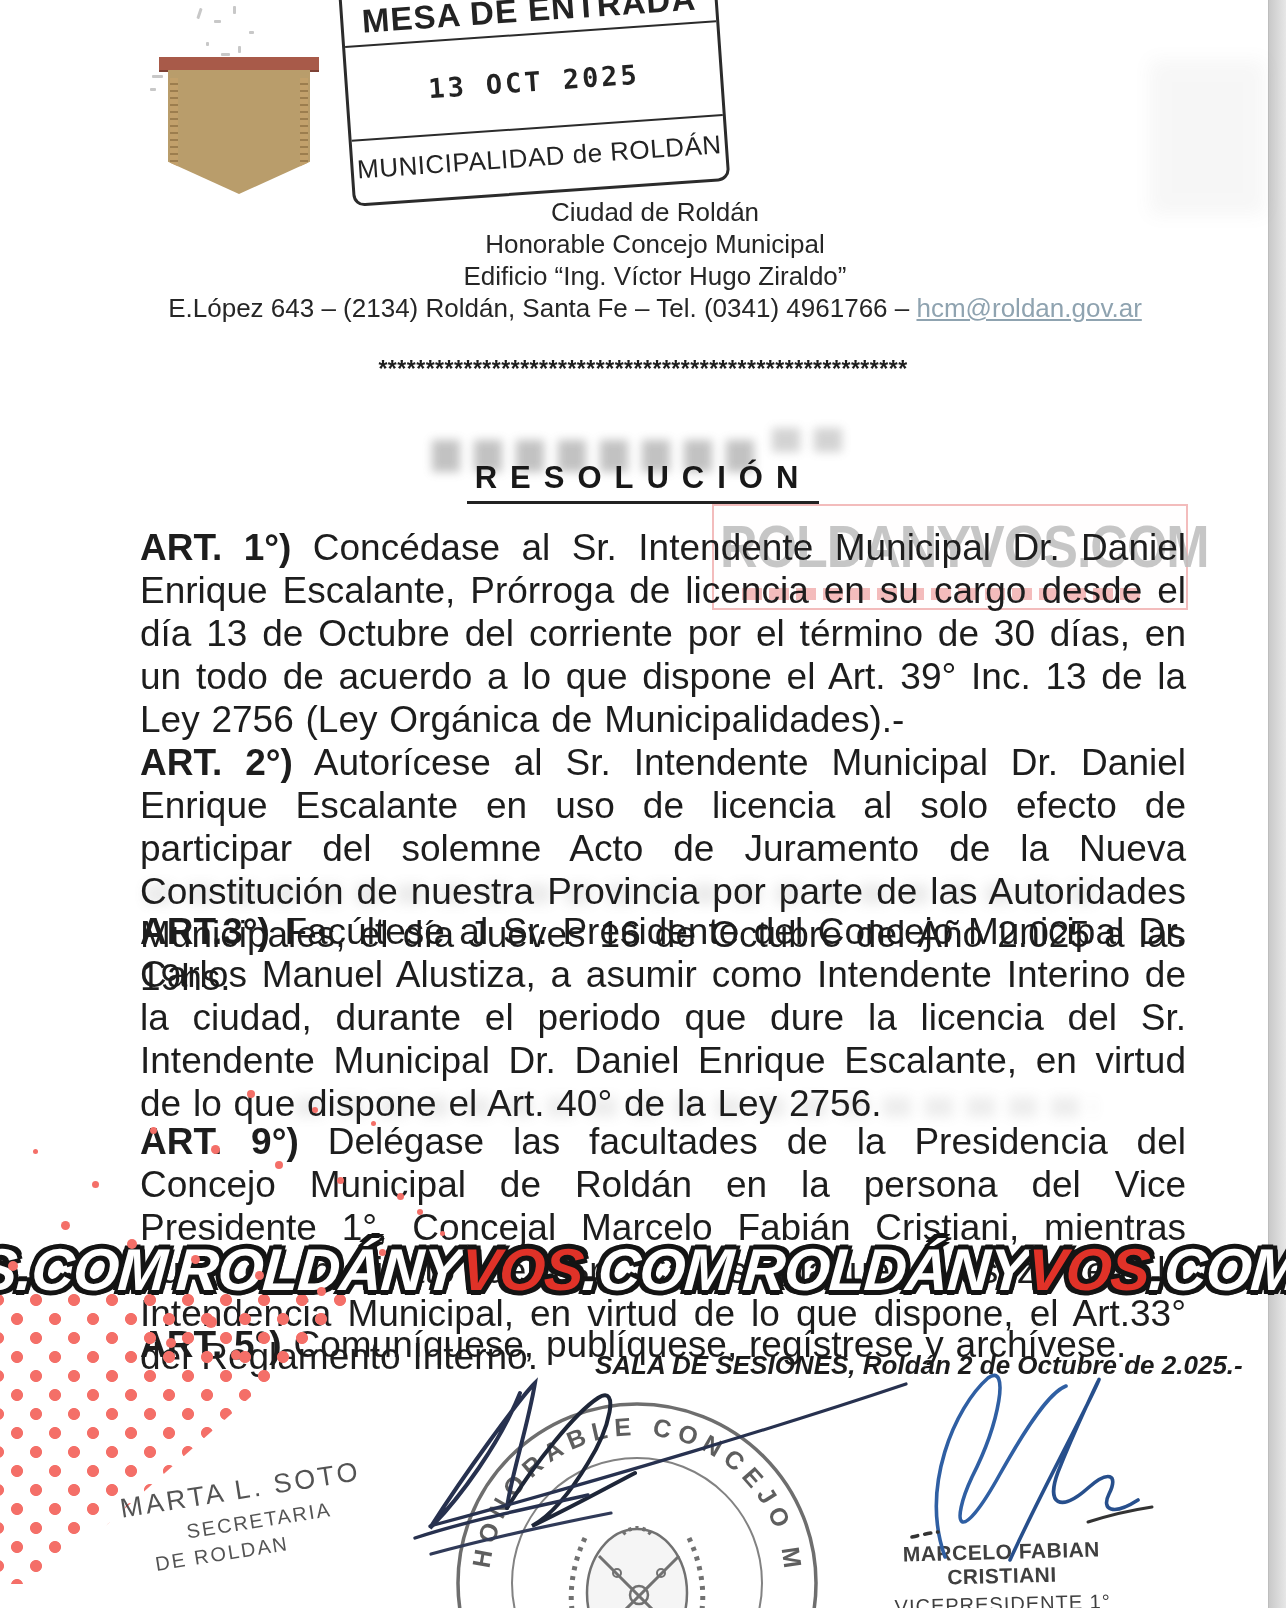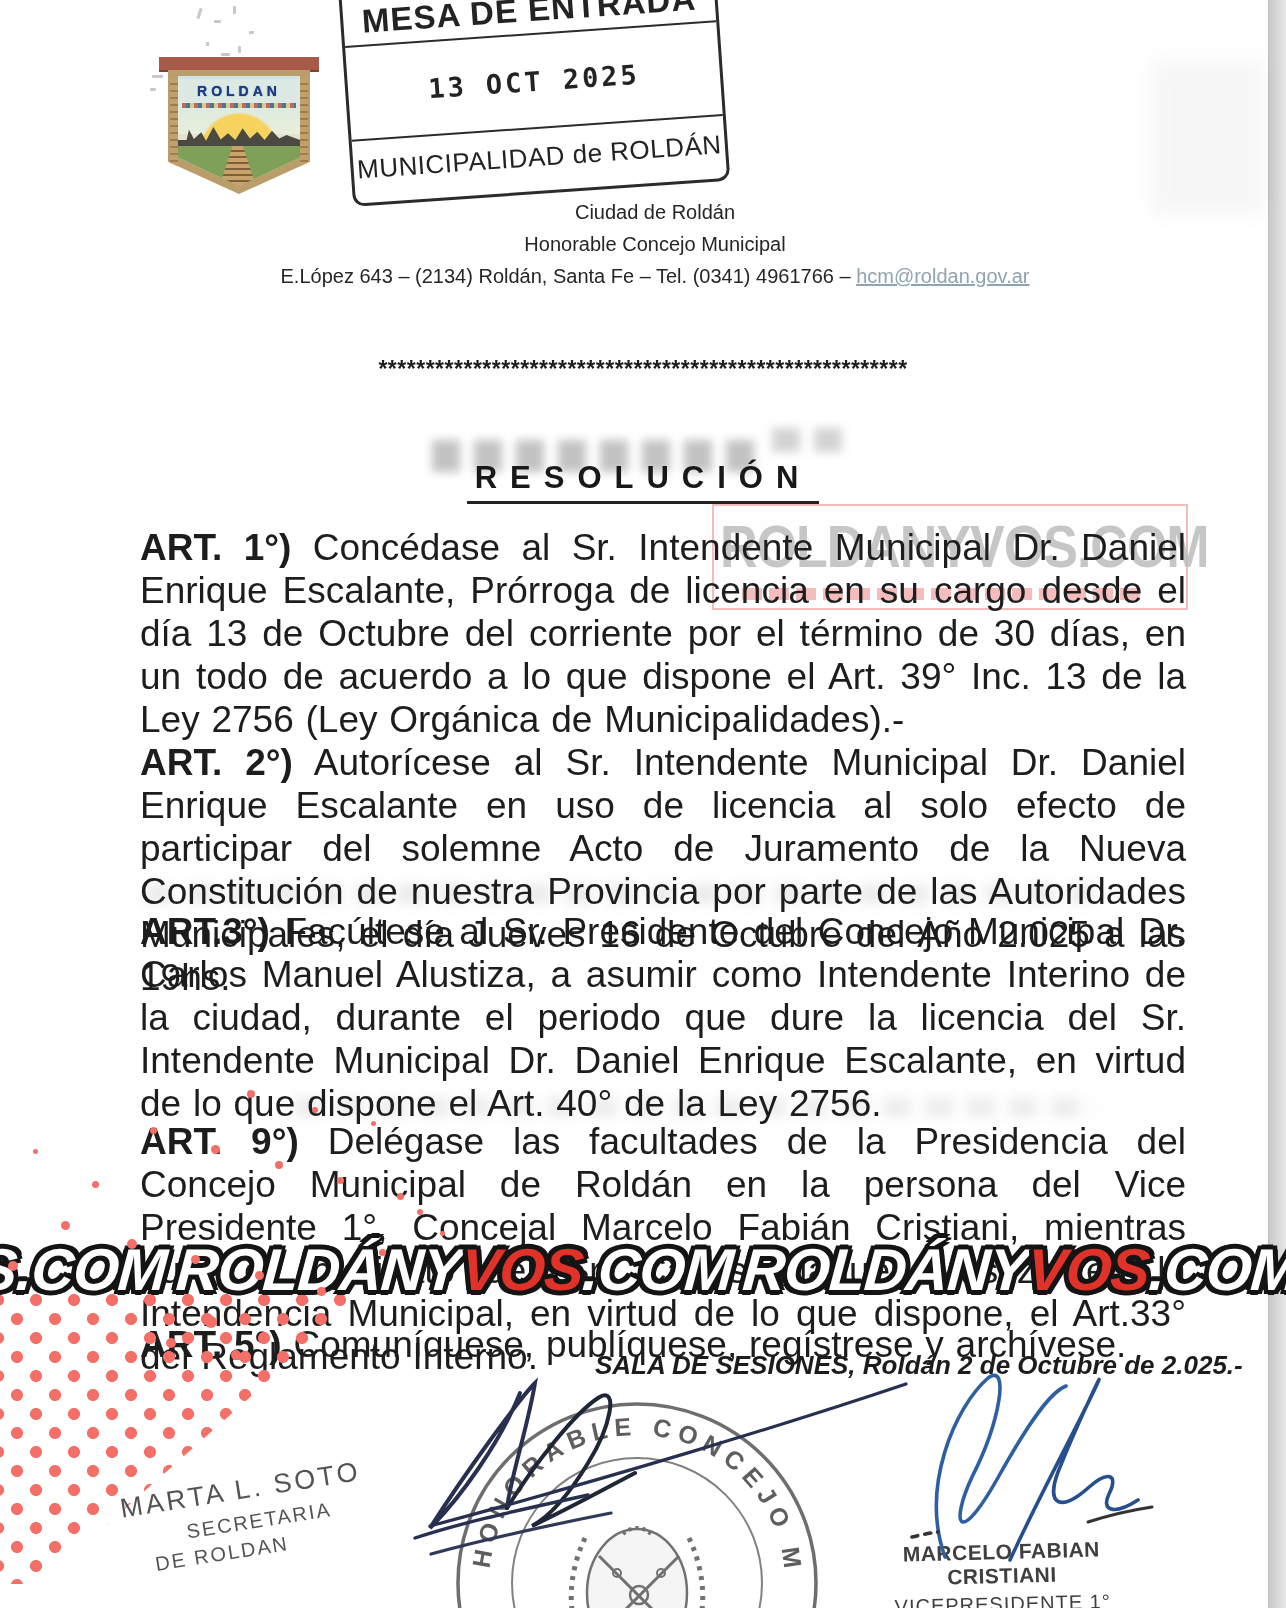--- a/index.html
+++ b/index.html
@@ -44,21 +44,21 @@
   .stamp{left:345px;top:-30px;width:372px;height:218px;transform:rotate(-4deg);
     border:3px solid #2b2b2b;border-radius:12px;color:#232323;background:rgba(255,255,255,.2);}
   .stamp-top{height:56px;border-bottom:2px solid #2b2b2b;display:flex;align-items:flex-end;
     justify-content:center;font-size:33px;font-weight:700;letter-spacing:1px;padding-bottom:4px;}
   .stamp-date{height:92px;display:flex;align-items:center;justify-content:center;
     font-family:"DejaVu Sans Mono",monospace;font-size:27px;font-weight:700;letter-spacing:3px;}
   .stamp-bottom{height:56px;border-top:2px solid #2b2b2b;display:flex;align-items:center;
     justify-content:center;font-size:26px;letter-spacing:.5px;}
 
   
-  .hdr{left:120px;top:196px;width:1070px;text-align:center;line-height:32px;font-size:20px;color:#262626;}
+  .hdr{left:120px;top:196px;width:1070px;text-align:center;line-height:32px;font-size:26px;color:#262626;}
   .hdr .email{color:#8fa3b0;text-decoration:underline;}
   .separator{left:0;top:356px;width:1286px;text-align:center;font-size:23px;letter-spacing:.5px;color:#1e1e1e;font-weight:700;}
 
   
   .ghost{position:absolute;filter:blur(5px);
     background:repeating-linear-gradient(90deg,#6f6f6f 0 28px,rgba(0,0,0,0) 28px 42px);}
   .g1{left:432px;top:440px;width:330px;height:32px;opacity:.42;}
   .g2{left:772px;top:428px;width:84px;height:24px;opacity:.30;}
   .g3{left:145px;top:884px;width:950px;height:20px;opacity:.13;filter:blur(6px);}
   .g4{left:295px;top:1097px;width:800px;height:20px;opacity:.12;filter:blur(6px);}
@@ -137,43 +137,35 @@
 
 <div class="ghost g1"></div>
 <div class="ghost g2"></div>
 <div class="ghost g3"></div>
 <div class="ghost g4"></div>
 <div class="ghost g5"></div>
 
 <div class="abs logo">
   <div class="abs logo-bar"></div>
   <div class="abs logo-body">
-    <div class="logo-inner">
-      <div class="abs logo-sky"></div>
-      <div class="abs logo-sun"></div>
-      <div class="abs logo-city"></div>
-      <div class="abs logo-field"></div>
-      <div class="logo-rail"></div>
-      <div class="abs logo-name-band">ROLDAN</div>
-      <div class="abs logo-dotstrip"></div>
-    </div>
     <div class="logo-coll"></div>
       <div class="logo-colr"></div>
   </div>
 </div>
 
 <div class="abs stamp">
   <div class="stamp-top">MESA DE ENTRADA</div>
   <div class="stamp-date">13 OCT 2025</div>
   <div class="stamp-bottom">MUNICIPALIDAD de ROLDÁN</div>
 </div>
 
 <div class="abs hdr">
   <div>Ciudad de Roldán</div>
   <div>Honorable Concejo Municipal</div>
+  <div>Edificio “Ing. Víctor Hugo Ziraldo”</div>
   <div><span>E.López 643 – (2134) Roldán, Santa Fe – Tel. (0341) 4961766 – </span><span class="email">hcm@roldan.gov.ar</span></div>
 </div>
 
 <div class="abs separator">********************************************************</div>
 
 <div class="abs title-wrap"><span class="title">RESOLUCIÓN</span></div>
 
 <div class="abs wm-box">
   <div class="wm-text">ROLDANYVOS.COM</div>
   <div class="wm-tagline"></div>

